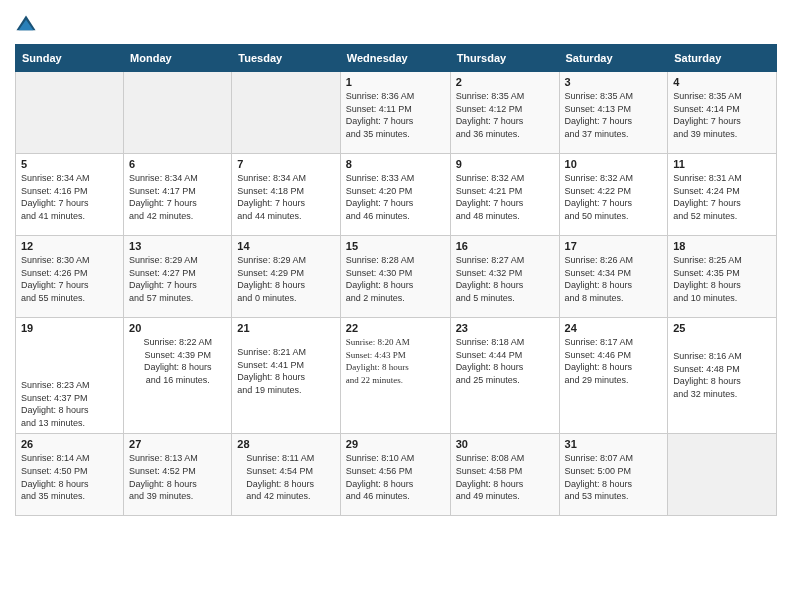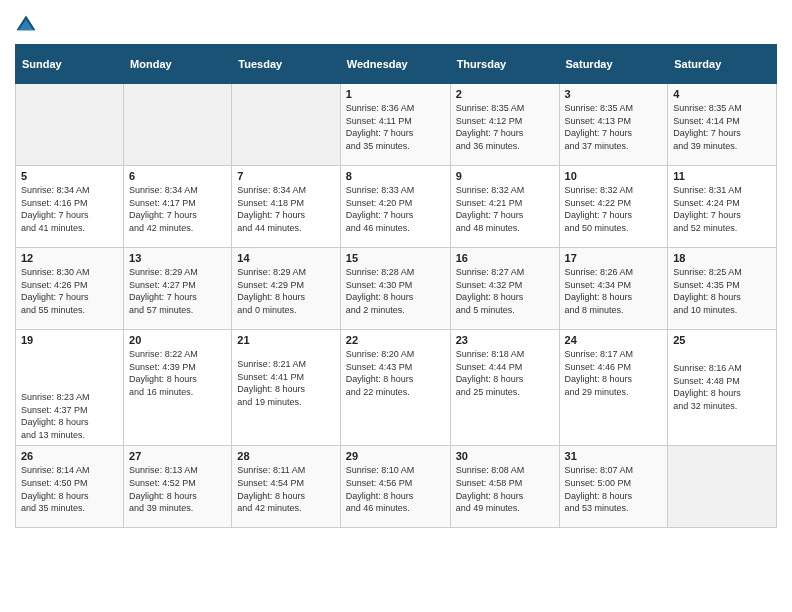--- a/index.html
+++ b/index.html
@@ -61,21 +61,21 @@
     }
     .calendar {
       width: 100%;
       border-collapse: collapse;
       font-size: 9.5px;
     }
     .calendar thead th {
       background: #1a5276;
       color: #fff;
       text-align: left;
-      padding: 13px 6px;
+      padding: 7px 6px;
       font-size: 11px;
       border: 1px solid #1a5276;
     }
     .calendar tbody td {
       border: 1px solid #ccc;
       vertical-align: top;
       padding: 4px 5px;
       width: 113px;
       height: 82px;
       background: #fff;
@@ -270,35 +270,35 @@
         <tr>
           <td>
             <div class="day-num">19</div>
             <div class="day-info" style="white-space: pre-line; margin-top: 45px;">Sunrise: 8:23 AM
 Sunset: 4:37 PM
 Daylight: 8 hours
 and 13 minutes.</div>
           </td>
           <td>
             <div class="day-num">20</div>
-            <div class="day-info" style="white-space: pre-line;">Sunrise: 8:22 AM
+            <div class="day-info" style="white-space: pre-line; text-align: center;">Sunrise: 8:22 AM
 Sunset: 4:39 PM
 Daylight: 8 hours
 and 16 minutes.</div>
           </td>
           <td>
             <div class="day-num">21</div>
             <div class="day-info" style="white-space: pre-line; margin-top: 12px;">Sunrise: 8:21 AM
 Sunset: 4:41 PM
 Daylight: 8 hours
 and 19 minutes.</div>
           </td>
           <td>
             <div class="day-num">22</div>
-            <div class="day-info" style="white-space: pre-line;">Sunrise: 8:20 AM
+            <div class="day-info" style="white-space: pre-line; font-family: Liberation Serif, serif;">Sunrise: 8:20 AM
 Sunset: 4:43 PM
 Daylight: 8 hours
 and 22 minutes.</div>
           </td>
           <td>
             <div class="day-num">23</div>
             <div class="day-info" style="white-space: pre-line;">Sunrise: 8:18 AM
 Sunset: 4:44 PM
 Daylight: 8 hours
 and 25 minutes.</div>
@@ -328,21 +328,21 @@
           </td>
           <td>
             <div class="day-num">27</div>
             <div class="day-info" style="white-space: pre-line;">Sunrise: 8:13 AM
 Sunset: 4:52 PM
 Daylight: 8 hours
 and 39 minutes.</div>
           </td>
           <td>
             <div class="day-num">28</div>
-            <div class="day-info" style="white-space: pre-line;">Sunrise: 8:11 AM
+            <div class="day-info" style="white-space: pre-line; margin-left: 9px;">Sunrise: 8:11 AM
 Sunset: 4:54 PM
 Daylight: 8 hours
 and 42 minutes.</div>
           </td>
           <td>
             <div class="day-num">29</div>
             <div class="day-info" style="white-space: pre-line;">Sunrise: 8:10 AM
 Sunset: 4:56 PM
 Daylight: 8 hours
 and 46 minutes.</div>

